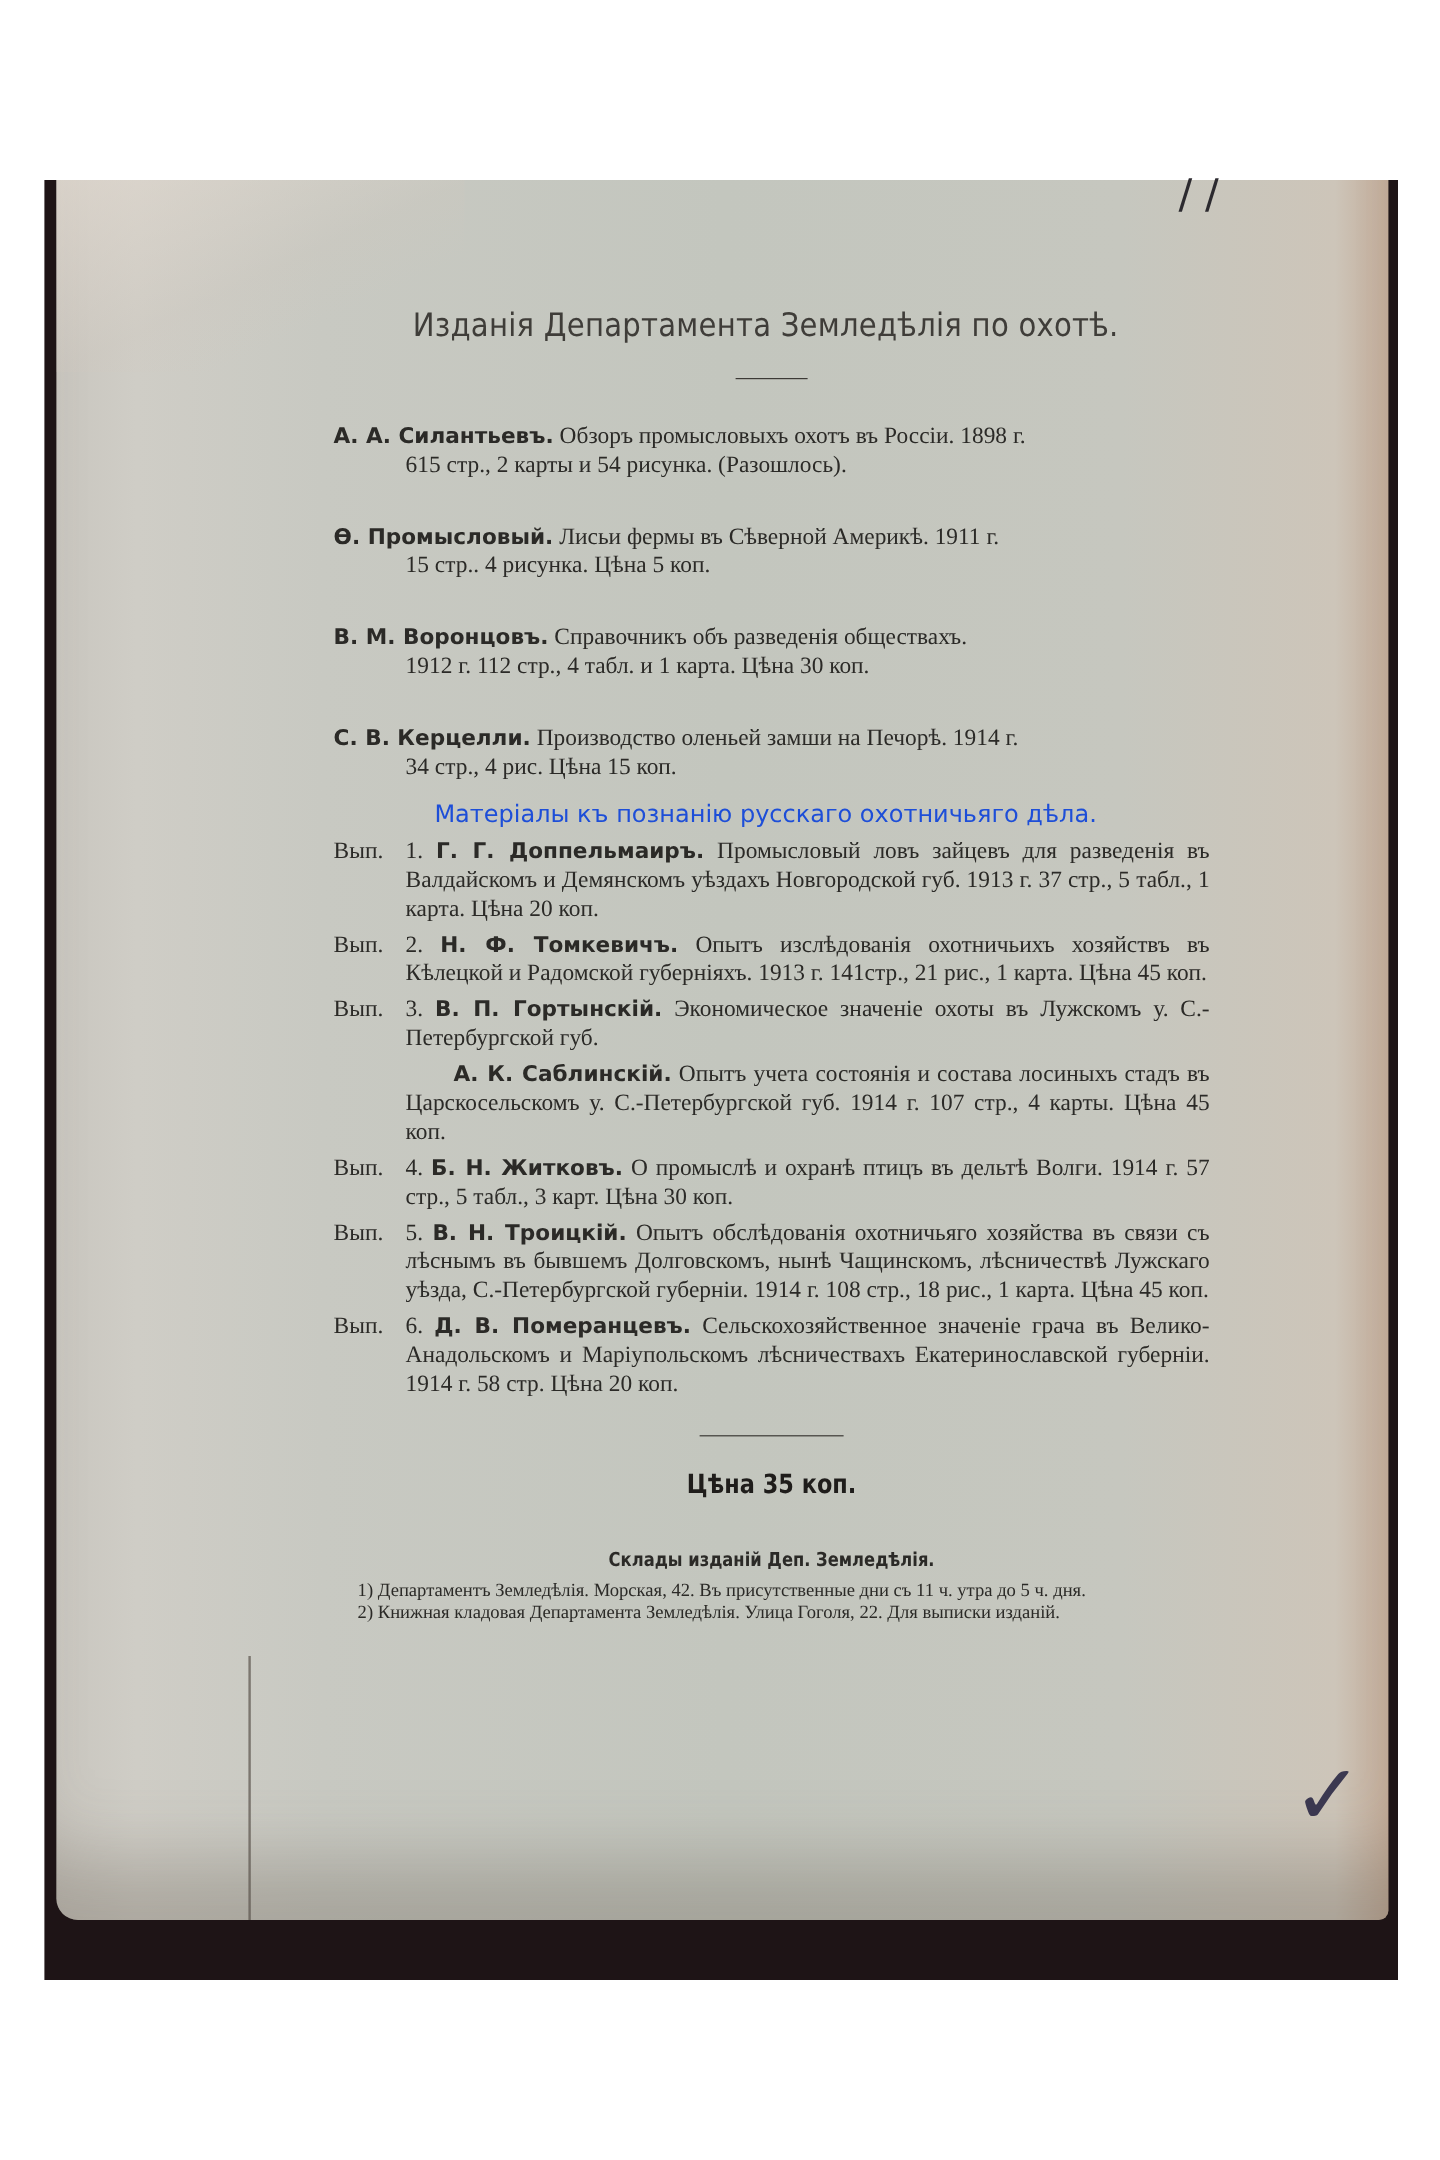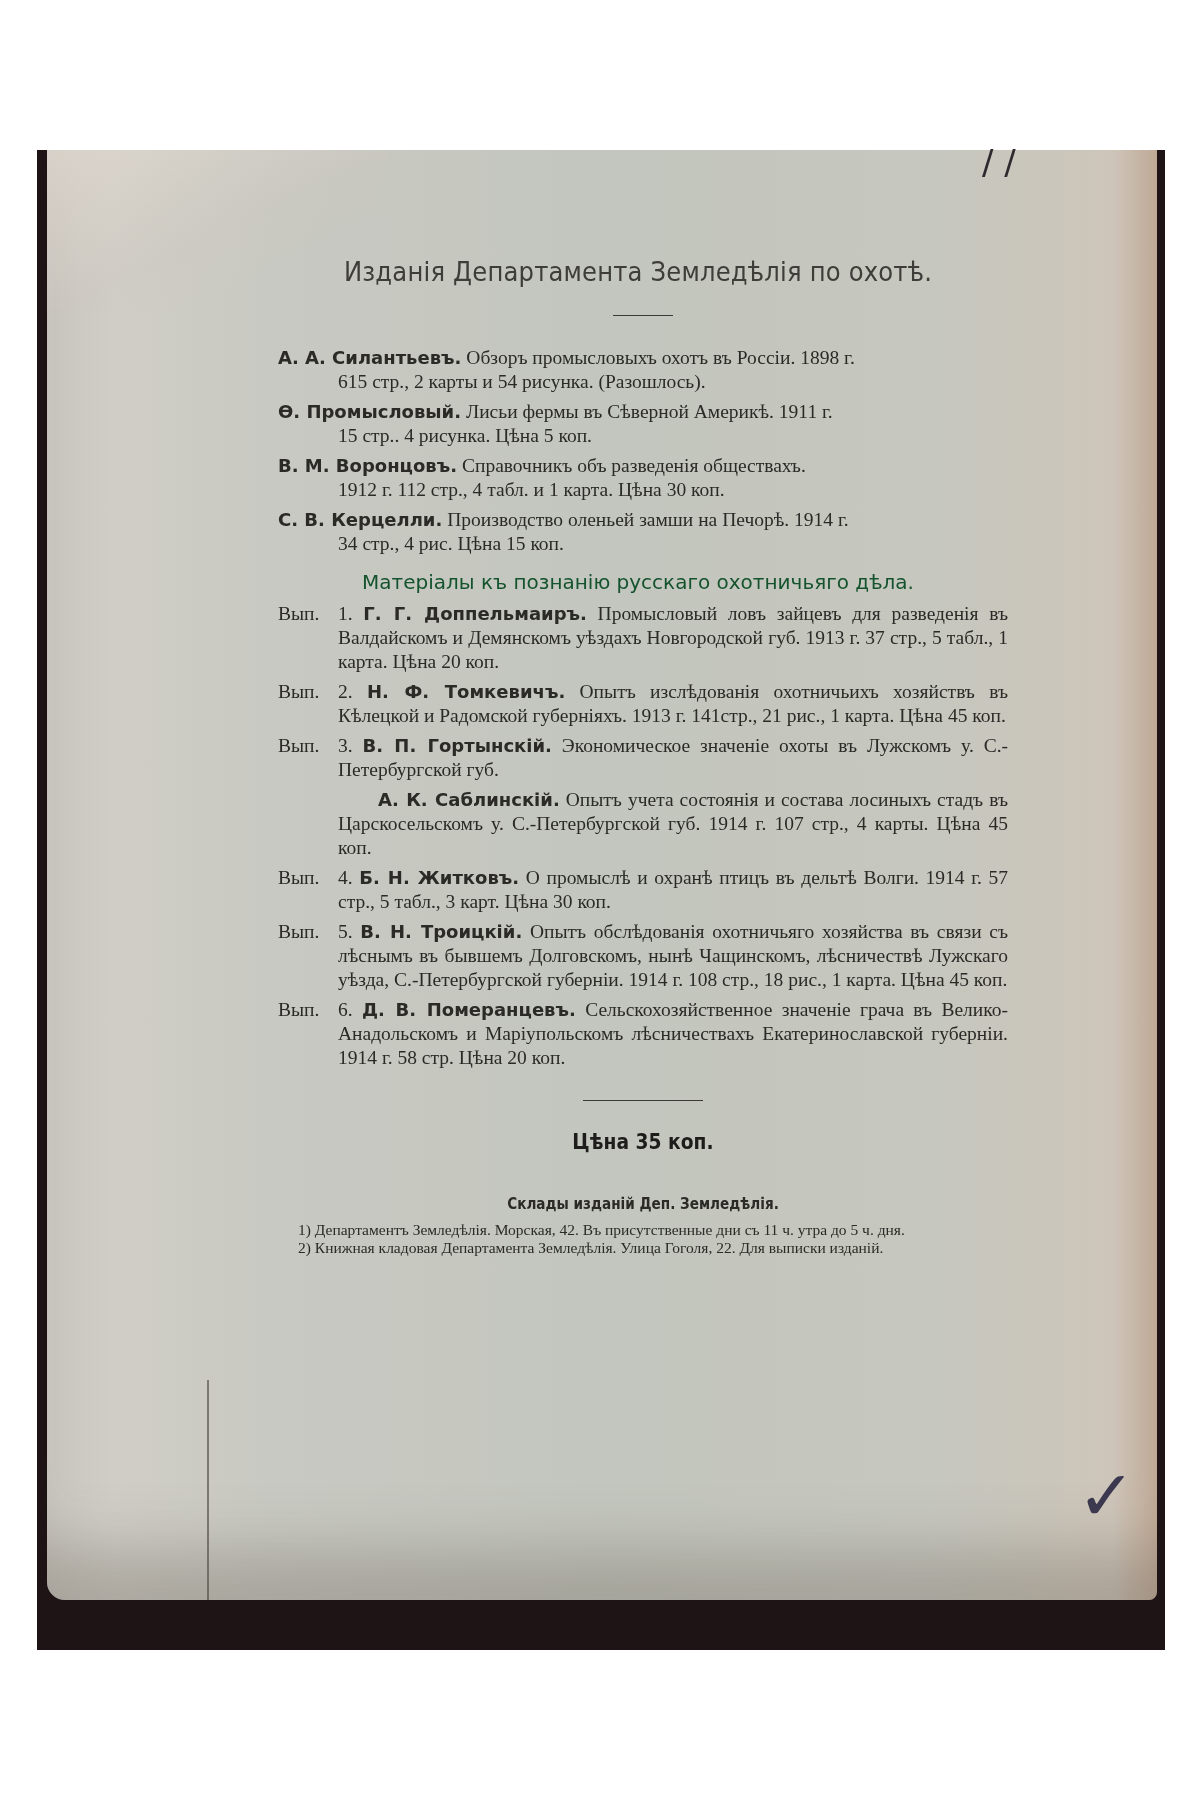--- a/index.html
+++ b/index.html
@@ -34,26 +34,27 @@
       text-align: center; font-family: "DejaVu Sans", "Liberation Sans", sans-serif;
       font-size: 27px; letter-spacing: 0.2px; color: #3f3d39; margin: 0 0 0 -10px;
       font-weight: normal; transform: scaleX(0.9); transform-origin: center;
     }
     .rule { height: 1px; background: #3c3a36; margin: 0 auto; }
     .rule.short { width: 60px; margin-top: 28px; margin-bottom: 30px; }
     .rule.long { width: 120px; margin-top: 30px; margin-bottom: 28px; }
     .entry {
       font-size: 19.5px; line-height: 24px; text-align: justify;
       margin-bottom: 6px;
+      margin-top: 36px;
     }
     .entry .line2 { padding-left: 60px; display: block; }
     .author { font-family: "DejaVu Sans", sans-serif; font-weight: bold; font-size: 18px; }
     .subtitle {
       font-family: "DejaVu Sans", "Liberation Sans", sans-serif; font-size: 20px;
-      color: #14532d; margin: 14px 0 8px -10px; text-align: center;
+      color: #1d4ed8; margin: 14px 0 8px -10px; text-align: center;
     }
     .vyp { display: grid; grid-template-columns: 60px 1fr; margin-bottom: 6px; }
     .vyp .label { font-size: 19.5px; line-height: 24px; }
     .vyp .body { font-size: 19.5px; line-height: 24px; text-align: justify; }
     .vyp.sub .body { text-indent: 40px; }
     .price {
       text-align: center; font-family: "DejaVu Sans", sans-serif; font-weight: bold;
       font-size: 22px; transform: scaleX(0.85); margin: 0; color: #1f1d1b;
     }
     .stores-title {

